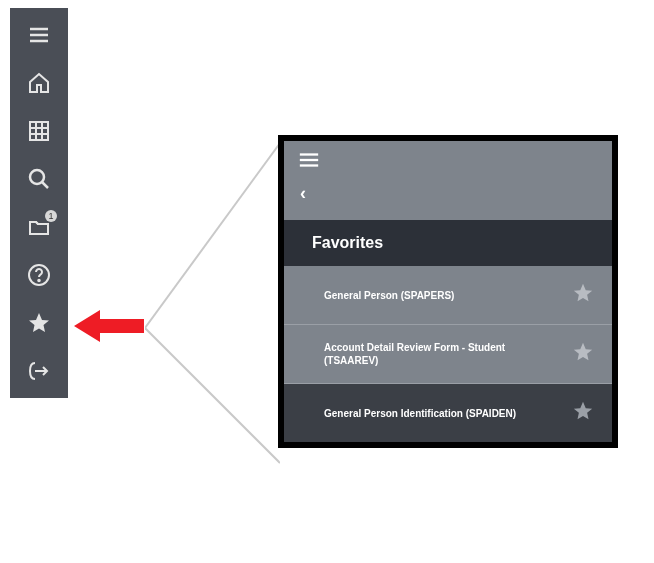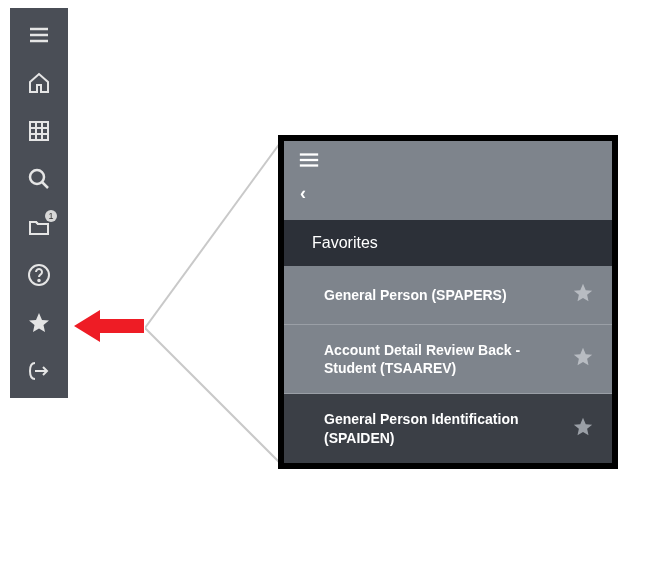--- a/index.html
+++ b/index.html
@@ -95,38 +95,38 @@
       gap: 10px;
       padding: 2px 0 10px 2px;
       font-weight: bold;
       font-size: 17px;
       cursor: pointer;
     }
     .back-chevron { font-size: 18px; }
     .favorites-header {
       background: #2c3038;
       color: #fff;
-      font-weight: normal;
+      font-weight: bold;
       font-size: 16px;
       padding: 14px 28px;
     }
     .fav-list { }
     .fav-item {
       display: flex;
       align-items: center;
       justify-content: space-between;
       padding: 16px 18px 16px 40px;
       border-bottom: 1px solid #9a9fa6;
       color: #fff;
       cursor: pointer;
     }
     .fav-item:last-child { border-bottom: none; }
     .fav-item.dark { background: #3b3f46; }
     .fav-label {
-      font-size: 14px;
+      font-size: 10px;
       font-weight: bold;
       line-height: 1.3;
       max-width: 200px;
     }
     .fav-star svg { width: 22px; height: 22px; }
     .fav-star { color: #b8bcc2; }
     .fav-item.dark .fav-star { color: #9a9fa6; }
   </style>
 </head>
 <body>
@@ -235,21 +235,21 @@
   <div class="fav-list">
     <div class="fav-item">
       <div class="fav-label">General Person (SPAPERS)</div>
       <div class="fav-star">
         <span><svg viewBox="0 0 24 24" fill="currentColor">
               <path d="M12 2 L15 9 L22 9.5 L16.5 14 L18 21 L12 17.5 L6 21 L7.5 14 L2 9.5 L9 9 Z"></path>
             </svg></span>
       </div>
     </div>
     <div class="fav-item">
-      <div class="fav-label">Account Detail Review Back - Student (TSAAREV)</div>
+      <div class="fav-label">Account Detail Review Form - Student (TSAAREV)</div>
       <div class="fav-star">
         <span><svg viewBox="0 0 24 24" fill="currentColor">
               <path d="M12 2 L15 9 L22 9.5 L16.5 14 L18 21 L12 17.5 L6 21 L7.5 14 L2 9.5 L9 9 Z"></path>
             </svg></span>
       </div>
     </div>
     <div class="fav-item dark">
       <div class="fav-label">General Person Identification (SPAIDEN)</div>
       <div class="fav-star">
         <span><svg viewBox="0 0 24 24" fill="currentColor">

